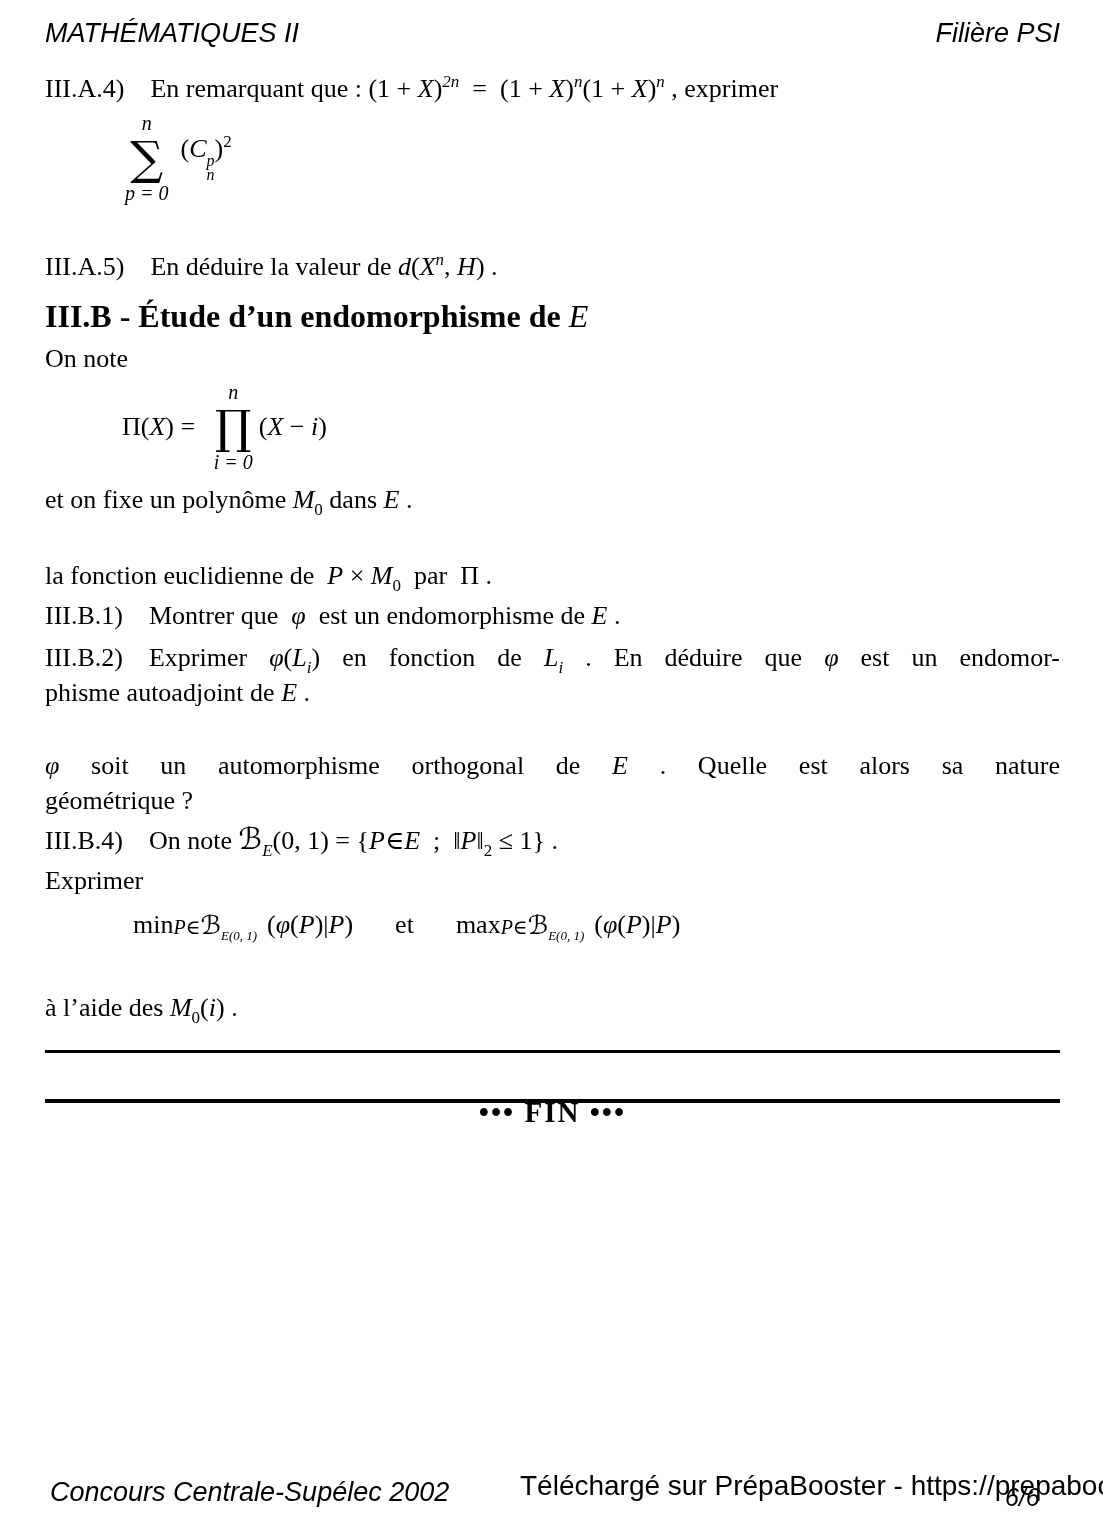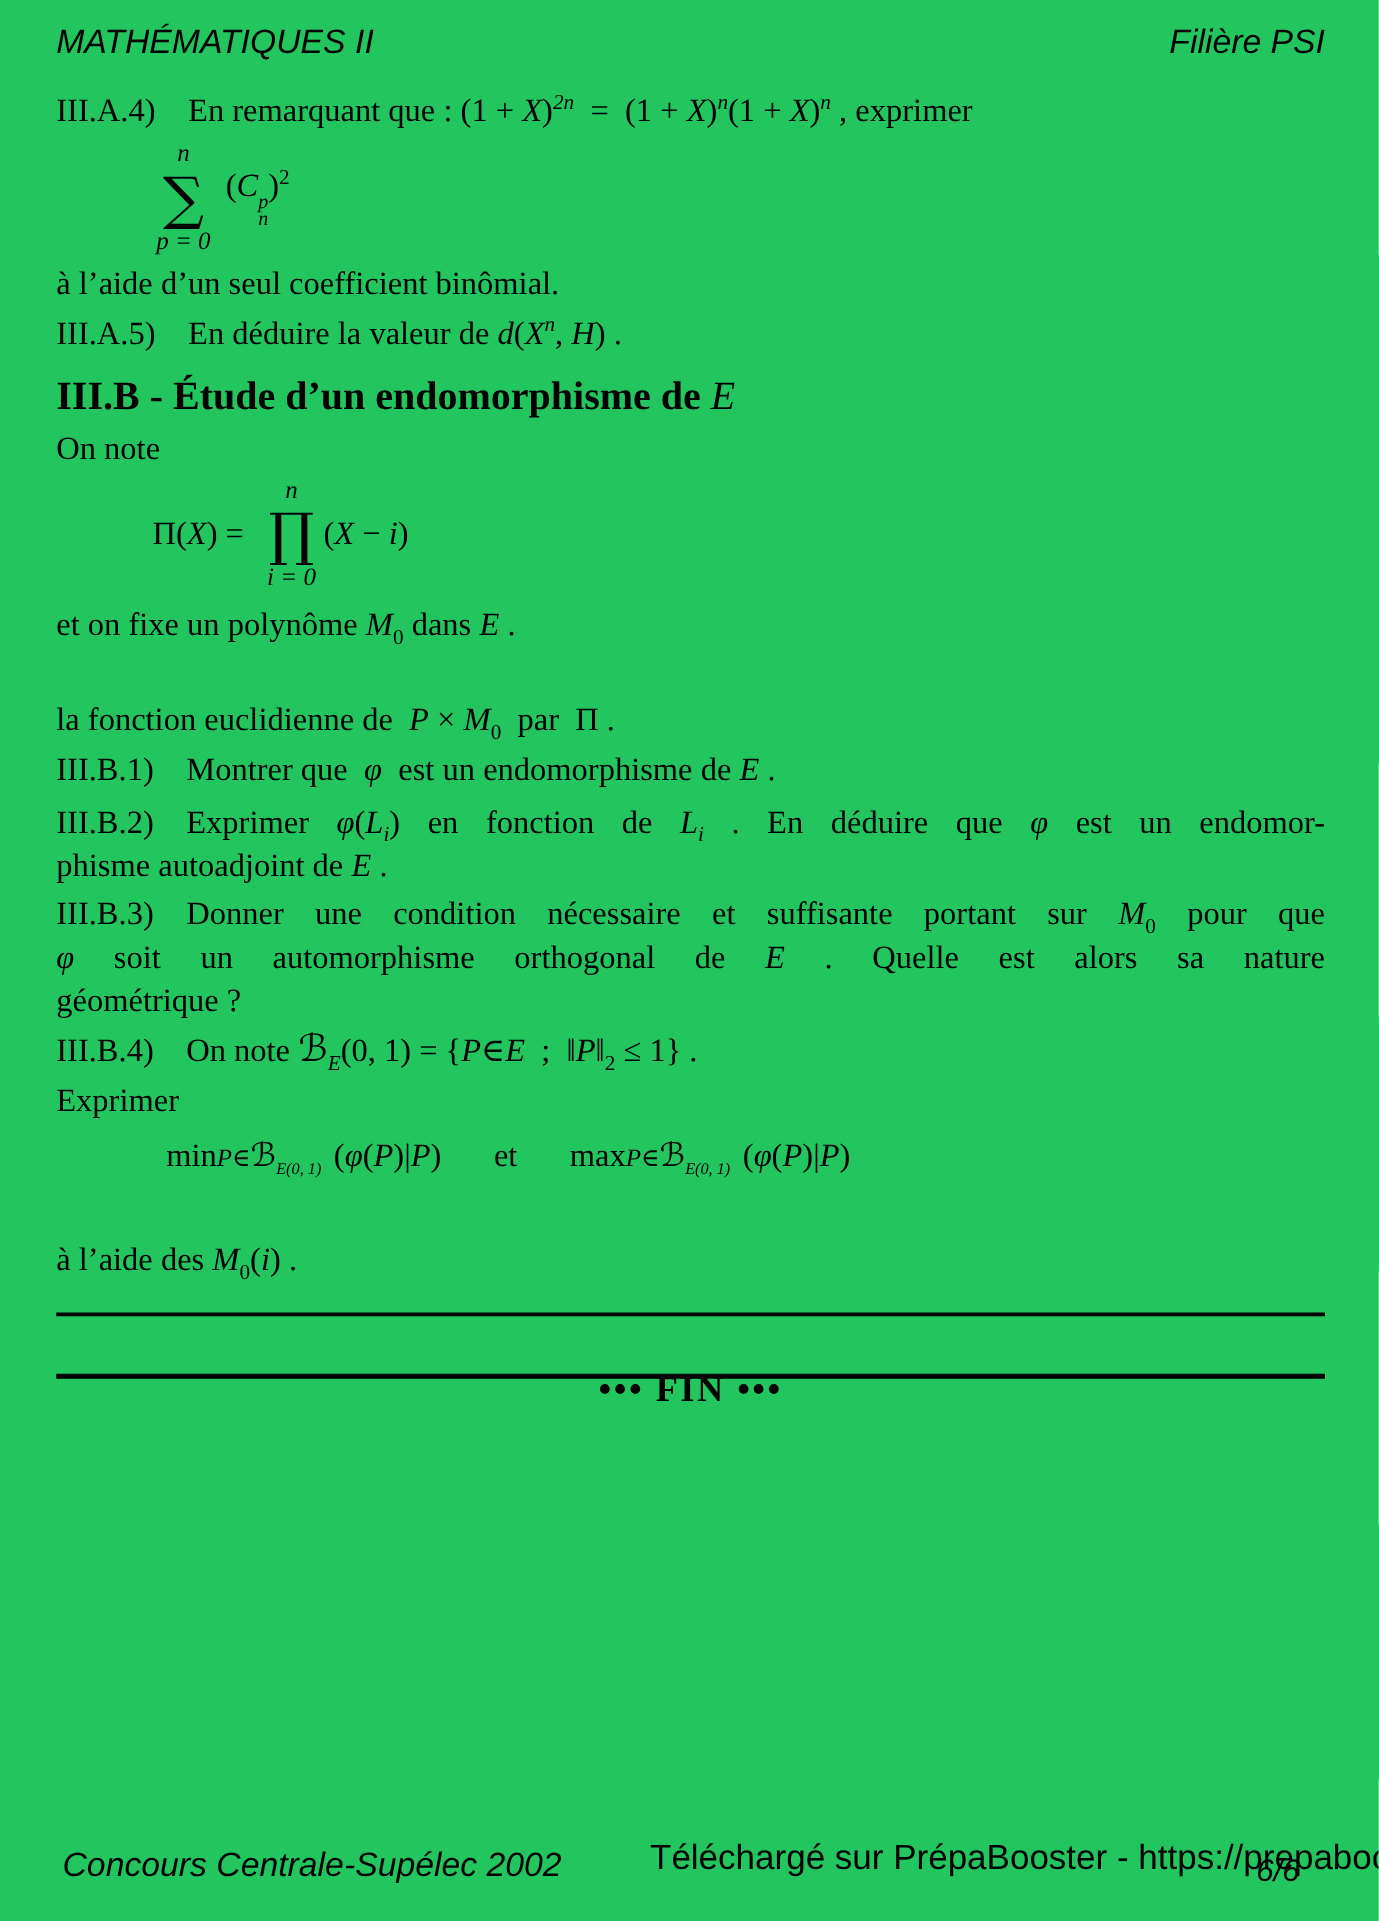--- a/index.html
+++ b/index.html
@@ -1,20 +1,20 @@
 <!DOCTYPE html>
 <html><head>
 <meta charset="utf-8">
 <style>
   html,body{margin:0;padding:0;background:#e8e8e8;}
   .page{
     position:relative;
     width:1103px;height:1537px;
     margin:0 auto;
-    background:#22c55e;
+    background:#ffffff;
     color:#000000;
     font-family:"Liberation Serif","DejaVu Serif",serif;
     overflow:hidden;
   }
   
   .sans{font-family:"Liberation Sans","DejaVu Sans",sans-serif;}
   .hdr{position:absolute;top:18px;font-style:italic;font-size:27px;line-height:30px;}
   .hdr-left{left:45px;}
   .hdr-right{right:43px;text-align:right;}
 
@@ -88,21 +88,20 @@
 
   <div class="disp" style="top:112px;left:125px;">
     <span class="bigop">
       <span class="it">n</span>
       <span class="opsym">∑</span>
       <span class="it">p = 0</span>
     </span>
     <span class="disp-body"><span class="">(</span><span class="it">C</span><span class="ss"><span class="it">p</span><span class="it">n</span></span><span class="">)</span><span class="sup">2</span></span>
   </div>
 
-  <div class="line" style="top:210px;">à l’aide d’un seul coefficient binômial.</div>
 
   <div class="line" style="top:250px;"><span class="">III.A.5)</span><span class="sp" style="width: 26px;"></span><span class="">En déduire la valeur de </span><span class="it">d</span><span class="">(</span><span class="it">X</span><span class="sup it">n</span><span class="">, </span><span class="it">H</span><span class="">) .</span></div>
 
   <div class="line bold" style="top:299px;"><span class="">III.B - Étude d’un endomorphisme de </span><span class="it">E</span></div>
 
   <div class="line" style="top:342px;">On note</div>
 
   <div class="disp" style="top:381px;left:122px;">
     <span class="disp-lead"><span class="">Π(</span><span class="it">X</span><span class="">) = </span></span>
     <span class="bigop">
@@ -115,21 +114,20 @@
 
   <div class="line" style="top:483px;"><span class="">et on fixe un polynôme </span><span class="it">M</span><span class="sub">0</span><span class=""> dans </span><span class="it">E</span><span class=""> .</span></div>
 
   <div class="line" style="top:559px;"><span class="">la fonction euclidienne de  </span><span class="it">P</span><span class=""> × </span><span class="it">M</span><span class="sub">0</span><span class="">  par  Π .</span></div>
 
   <div class="line" style="top:599px;"><span class="">III.B.1)</span><span class="sp" style="width: 26px;"></span><span class="">Montrer que  </span><span class="it">φ</span><span class="">  est un endomorphisme de </span><span class="it">E</span><span class=""> .</span></div>
 
   <div class="line just" style="top:641px;"><span class="">III.B.2)</span><span class="sp" style="width: 26px;"></span><span class="">Exprimer </span><span class="it">φ</span><span class="">(</span><span class="it">L</span><span class="sub it">i</span><span class="">) en fonction de </span><span class="it">L</span><span class="sub it">i</span><span class=""> . En déduire que </span><span class="it">φ</span><span class=""> est un endomor-</span></div>
   <div class="line" style="top:676px;"><span class="">phisme autoadjoint de </span><span class="it">E</span><span class=""> .</span></div>
 
-  <div class="line just" style="top:714px;"><span class="">III.B.3)</span><span class="sp" style="width: 26px;"></span><span class="">Donner une condition nécessaire et suffisante portant sur </span><span class="it">M</span><span class="sub">0</span><span class=""> pour que</span></div>
   <div class="line just" style="top:749px;"><span class="it">φ</span><span class=""> soit un automorphisme orthogonal de </span><span class="it">E</span><span class=""> . Quelle est alors sa nature</span></div>
   <div class="line" style="top:784px;">géométrique ?</div>
 
   <div class="line" style="top:824px;"><span class="">III.B.4)</span><span class="sp" style="width: 26px;"></span><span class="">On note </span><span class="scr">ℬ</span><span class="sub it">E</span><span class="">(0, 1) = {</span><span class="it">P</span><span class="">∈</span><span class="it">E</span><span class="">  ;  ‖</span><span class="it">P</span><span class="">‖</span><span class="sub">2</span><span class=""> ≤ 1} .</span></div>
 
   <div class="line" style="top:864px;">Exprimer</div>
 
   <div class="minmax" style="top:910px;left:133px;">
     <span class="limgroup">
       <span class="limword">min</span>

